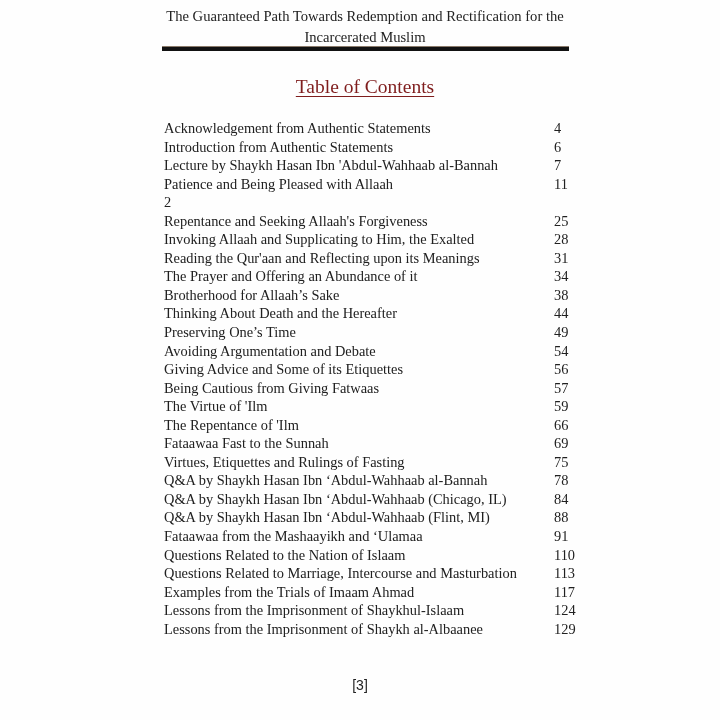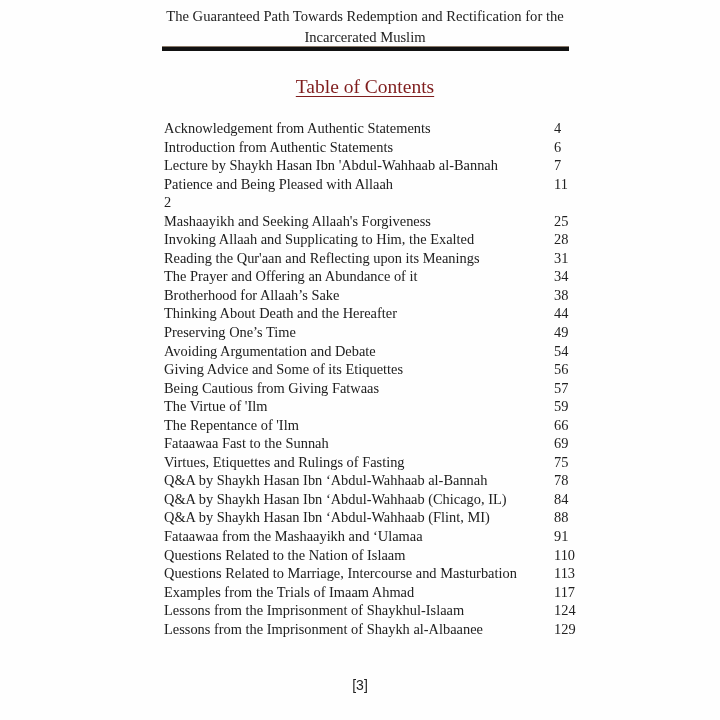--- a/index.html
+++ b/index.html
@@ -73,21 +73,21 @@
         <span class="toc-page">7</span>
       </li>
     <li class="toc-row">
         <span class="toc-label">Patience and Being Pleased with Allaah</span>
         <span class="toc-page">11</span>
       </li>
     <li class="toc-row">
         <span class="toc-page">2</span>
       </li>
     <li class="toc-row">
-        <span class="toc-label">Mashaayikh and Seeking Allaah's Forgiveness</span>
+        <span class="toc-label">Repentance and Seeking Allaah's Forgiveness</span>
         <span class="toc-page">25</span>
       </li>
     <li class="toc-row">
         <span class="toc-label">Invoking Allaah and Supplicating to Him, the Exalted</span>
         <span class="toc-page">28</span>
       </li>
     <li class="toc-row">
         <span class="toc-label">Reading the Qur'aan and Reflecting upon its Meanings</span>
         <span class="toc-page">31</span>
       </li>

